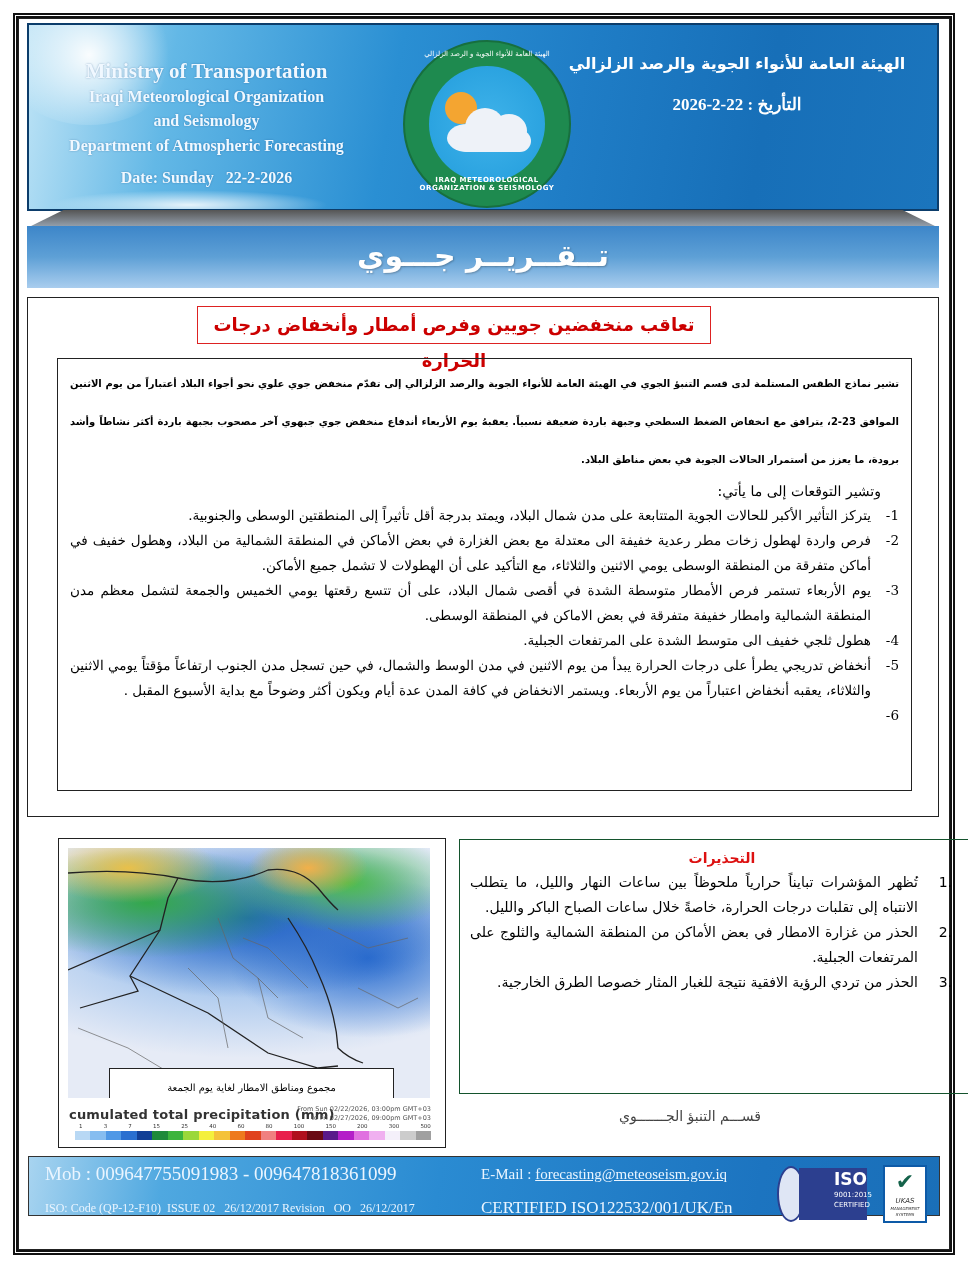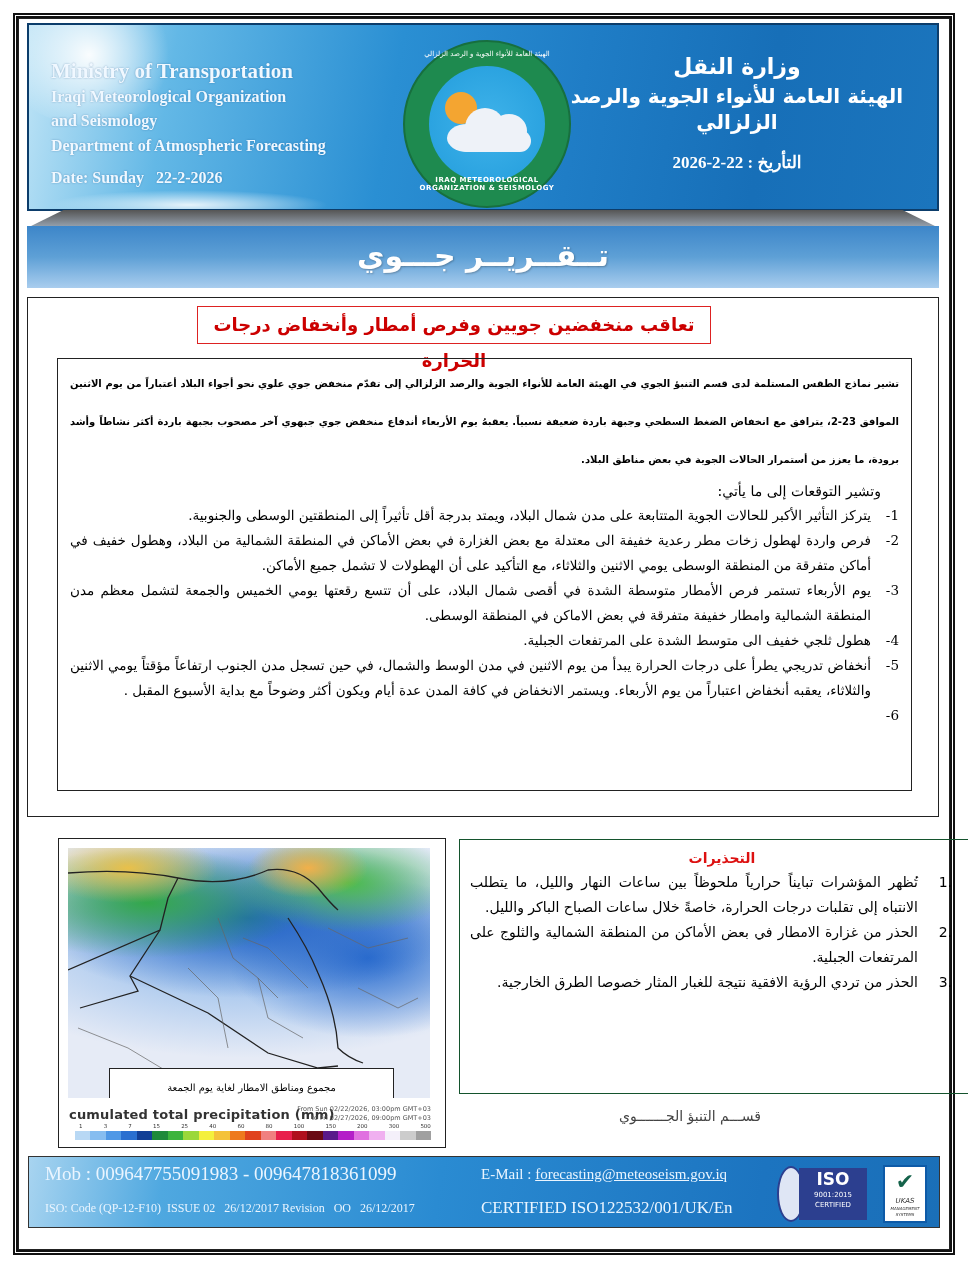--- a/index.html
+++ b/index.html
@@ -10,38 +10,38 @@
   .outer-frame-inner { position: absolute; left: 18px; top: 18px; width: 932px; height: 1232px; border: 1px solid #222; }
 
   
   .header { position: absolute; left: 27px; top: 23px; width: 912px; height: 188px;
     background: linear-gradient(100deg, #bfe4f6 0%, #63b8e6 16%, #2a8fd3 40%, #1f7dc6 60%, #176fb8 80%, #1b75bd 100%);
     border: 2px solid #0c3d6b; overflow: hidden; }
   .header .sun-glow { position: absolute; left: -30px; top: -40px; width: 180px; height: 140px; border-radius: 50%;
     background: radial-gradient(circle, rgba(255,255,255,0.95) 0%, rgba(255,255,255,0.5) 35%, rgba(255,255,255,0) 70%); }
   .header .cloud-wisp { position: absolute; left: 20px; top: 165px; width: 280px; height: 30px; border-radius: 50%;
     background: radial-gradient(ellipse, rgba(255,255,255,0.85) 0%, rgba(255,255,255,0) 70%); }
-  .header .en-block { position: absolute; left: 0; top: 32px; width: 355px; text-align: left; color: #f0f8ff;
-    font-family: "Liberation Serif", serif; font-weight: bold; text-shadow: 0 0 2px rgba(0,60,120,0.4); margin-left: 22px; }
+  .header .en-block { position: absolute; left: 0; top: 32px; width: 355px; text-align: center; color: #f0f8ff;
+    font-family: "Liberation Serif", serif; font-weight: bold; text-shadow: 0 0 2px rgba(0,60,120,0.4); }
   .en-block .l1 { font-size: 21px; line-height: 28px; }
   .en-block .l2 { font-size: 16px; line-height: 24px; }
   .en-block .l4 { font-size: 16px; line-height: 26px; }
   .en-block .date { font-size: 16px; margin-top: 10px; display: block; }
   .logo { position: absolute; left: 374px; top: 15px; width: 168px; height: 168px; border-radius: 50%;
     background: #1e8a4f; border: 2px solid #176f3e; }
   .logo .inner { position: absolute; left: 24px; top: 24px; width: 116px; height: 116px; border-radius: 50%;
     background: radial-gradient(circle at 50% 50%, #3fb3ea 0%, #2ba3e0 70%, #2796d6 100%); }
   .logo .sun { position: absolute; left: 40px; top: 50px; width: 32px; height: 32px; border-radius: 50%; background: #f4a531; }
   .logo .cloud { position: absolute; left: 42px; top: 62px; width: 88px; height: 48px; }
   .logo .cloud span { position: absolute; background: #eef2f8; border-radius: 50%; }
   .logo .ring-text-en { position: absolute; left: 0; bottom: 14px; width: 100%; text-align: center; font-size: 7px; color: #fff; font-weight: bold; letter-spacing: 0.5px; }
   .logo .ring-text-ar { position: absolute; left: 0; top: 8px; width: 100%; text-align: center; font-size: 7px; color: #fff; }
   .header .ar-block { position: absolute; right: 20px; top: 26px; width: 360px; text-align: center; color: #fff; direction: rtl; font-weight: bold; }
   .ar-block .a1 { font-size: 22px; line-height: 32px; }
-  .ar-block .a2 { font-size: 20px; line-height: 26px; }
+  .ar-block .a2 { font-size: 16px; line-height: 26px; }
   .ar-block .a3 { font-size: 15px; line-height: 24px; }
   .ar-block .a4 { font-size: 17px; line-height: 28px; margin-top: 14px; font-family: "Liberation Serif", serif; }
 
   
   .ribbon-shade { position: absolute; left: 27px; top: 210px; width: 912px; height: 18px;
     background: linear-gradient(180deg, #555 0%, #9aa7b5 100%); clip-path: polygon(4% 0, 96% 0, 100% 100%, 0 100%); }
   .ribbon { position: absolute; left: 27px; top: 226px; width: 912px; height: 62px;
     background: linear-gradient(180deg, #3d86c9 0%, #5ea0d6 50%, #a9cdee 100%); text-align: center; }
   .ribbon .title { color: #fff; font-weight: bold; font-size: 30px; line-height: 60px; direction: rtl; letter-spacing: 1px;
     text-shadow: 1px 1px 2px rgba(0,0,0,0.25); }
@@ -83,31 +83,31 @@
   
   .warn-box { position: absolute; left: 459px; top: 839px; width: 528px; height: 255px; border: 1px solid #14532d; direction: rtl; padding: 8px 12px 0 10px; }
   .warn-title { text-align: center; color: #d11; font-weight: bold; font-size: 14px; line-height: 20px; }
   .warn-list { list-style: none; margin-top: 2px; }
   .warn-list li { position: relative; padding-right: 56px; font-size: 14px; line-height: 25px; font-family: "DejaVu Sans", sans-serif; text-align: justify; }
   .warn-list li .num { position: absolute; right: 22px; top: 0; direction: ltr; }
 
   .dept-sign { position: absolute; left: 560px; top: 1108px; width: 260px; text-align: center; direction: rtl; color: #444; font-size: 14px; font-family: "DejaVu Sans", sans-serif; letter-spacing: 0.5px; }
 
   
-  .footer { position: absolute; left: 28px; top: 1156px; width: 912px; height: 72px; border: 1px solid #333;
+  .footer { position: absolute; left: 28px; top: 1156px; width: 912px; height: 60px; border: 1px solid #333;
     background: linear-gradient(100deg, #a8d4f0 0%, #4fa8e0 15%, #2a8bd2 45%, #1c74c0 80%, #1a6fb8 100%); color: #eaf5ff;
     font-family: "Liberation Serif", serif; }
   .footer .mob { position: absolute; left: 16px; top: 6px; font-size: 19px; }
   .footer .iso-code { position: absolute; left: 16px; top: 44px; font-size: 12px; }
   .footer .email { position: absolute; left: 452px; top: 9px; font-size: 15px; }
   .footer .email a { color: #eaf5ff; text-decoration: underline; }
   .footer .cert { position: absolute; left: 452px; top: 41px; font-size: 17px; }
   .iso-badge { position: absolute; left: 748px; top: 9px; width: 92px; height: 56px; }
   .iso-badge .circle { position: absolute; left: 0; top: 0; width: 28px; height: 56px; border-radius: 50%; border: 2px solid #2c3f8f; background: #dfe6f5; }
-  .iso-badge .plate { position: absolute; left: 22px; top: 2px; width: 68px; height: 52px; background: #2c3f8f; color: #fff; text-align: center; font-family: "DejaVu Sans", sans-serif; }
+  .iso-badge .plate { position: absolute; left: 22px; top: 2px; width: 68px; height: 52px; background: #2c3f8f; color: #fff; text-align: left; font-family: "DejaVu Sans", sans-serif; padding-left: 35px; }
   .iso-badge .plate .big { font-size: 17px; font-weight: bold; line-height: 22px; display: block; }
   .iso-badge .plate .small { font-size: 7px; line-height: 10px; display: block; }
   .ukas { position: absolute; left: 854px; top: 8px; width: 44px; height: 58px; background: #fff; border: 2px solid #0d5aa7; text-align: center; font-family: "DejaVu Sans", sans-serif; }
   .ukas .check { color: #14624a; font-size: 22px; line-height: 30px; font-weight: bold; display: block; }
   .ukas .lbl { color: #333; font-size: 7px; line-height: 9px; display: block; font-style: italic; }
 </style>
 </head>
 <body>
 
 <div class="outer-frame"></div>
@@ -132,21 +132,20 @@
     <div class="cloud">
       <span style="left:0;top:20px;width:40px;height:28px;"></span>
       <span style="left:18px;top:4px;width:40px;height:40px;"></span>
       <span style="left:44px;top:10px;width:36px;height:34px;"></span>
       <span style="left:10px;top:26px;width:74px;height:22px;border-radius:12px;"></span>
     </div>
     <div class="ring-text-en">IRAQ METEOROLOGICAL ORGANIZATION &amp; SEISMOLOGY</div>
   </div>
 
   <div class="ar-block">
-    <div class="a1">وزارة النقل</div>
     <div class="a2">الهيئة العامة للأنواء الجوية والرصد الزلزالي</div>
     <div class="a4">التأريخ : 22-2-2026</div>
   </div>
 </div>
 
 <div class="ribbon-shade"></div>
 <div class="ribbon">
   <span class="title">تــقــريــر جـــوي</span>
 </div>
 

